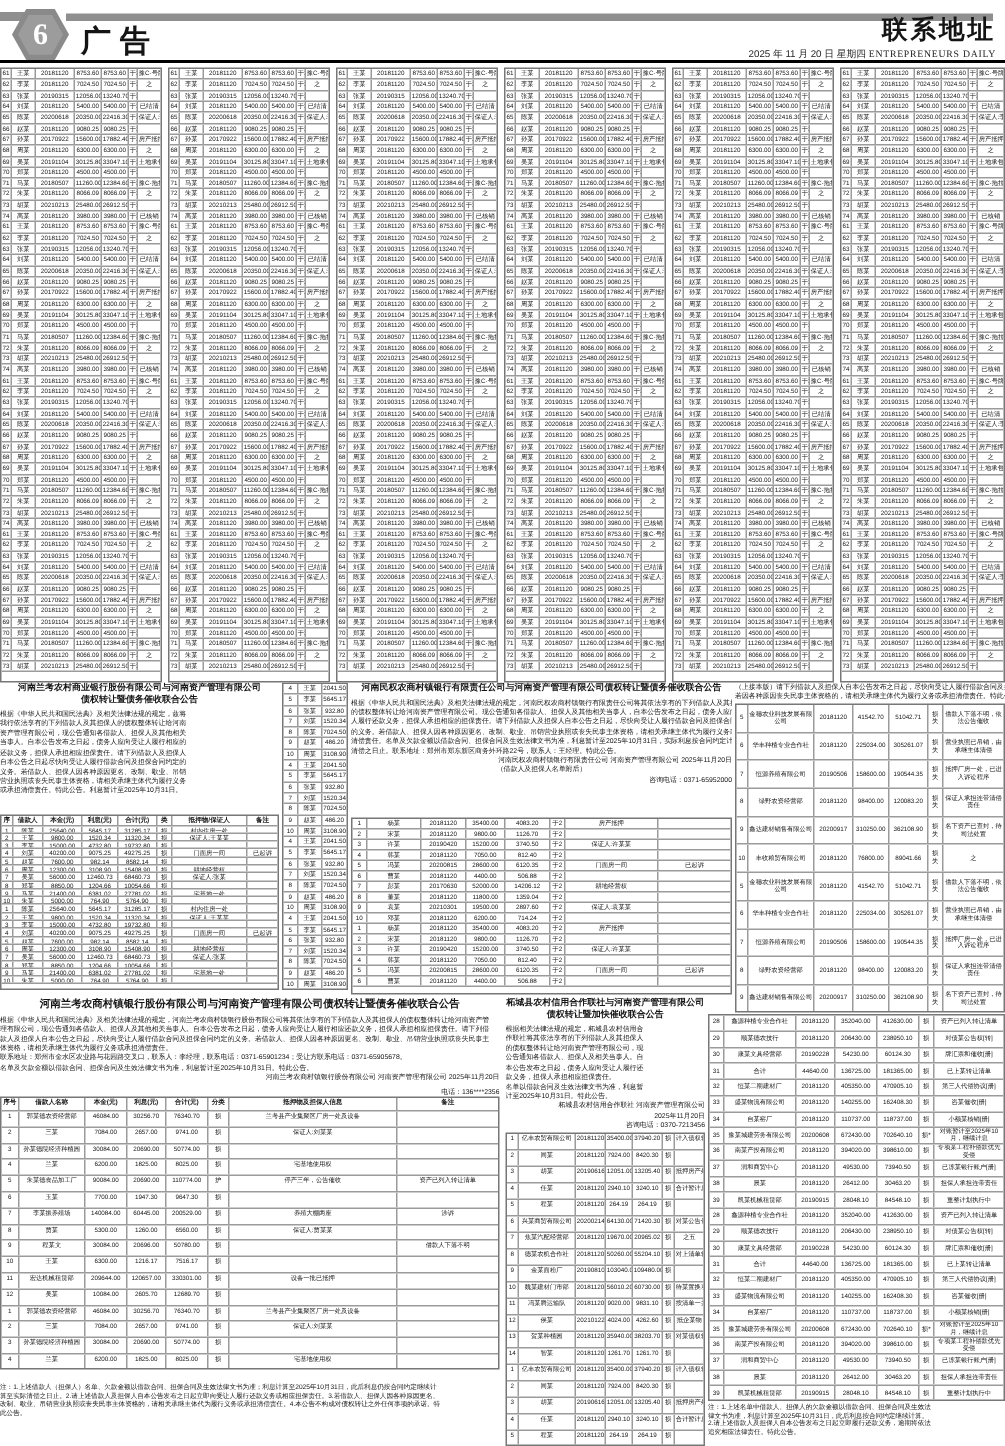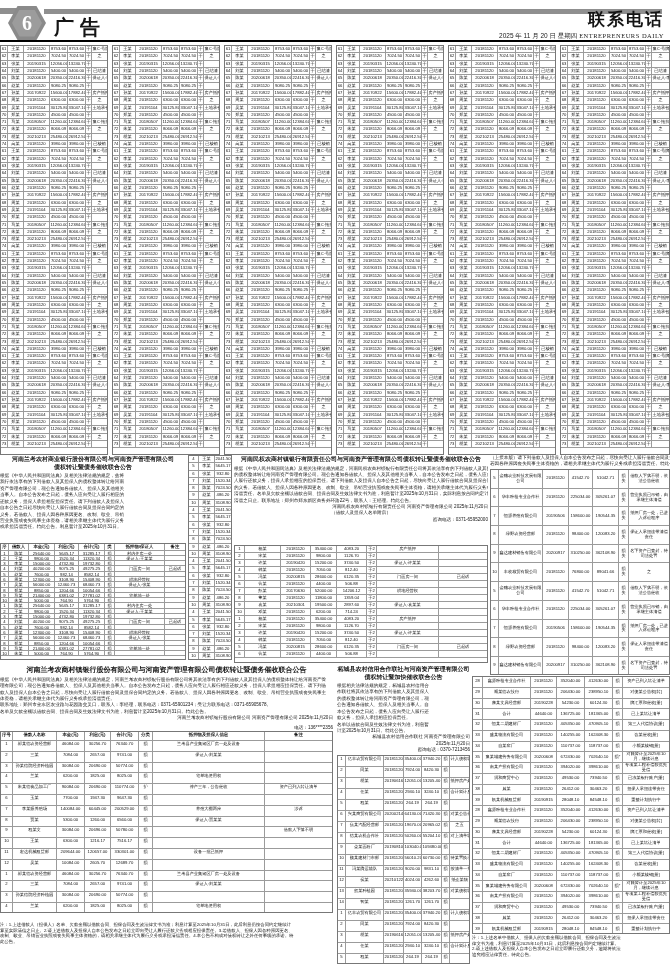--- a/index.html
+++ b/index.html
@@ -47,21 +47,21 @@
 <div class="page">
 
   <div class="hdr">
     <div class="bar-a"></div>
     <div class="bar-b"></div>
     <div class="hex">
       <div class="hex-inner">6</div>
     </div>
     <div class="section-title">广告</div>
     <div class="masthead">
-      <div class="brand">联系电话</div>
+      <div class="brand">联系地址</div>
       <div class="dateline">
         <span>2025 年 11 月 20 日</span>
         <span>星期四</span>
         <span class="en">ENTREPRENEURS DAILY</span>
       </div>
     </div>
   </div>
   <div class="rule"></div>
 
   <div class="body">

